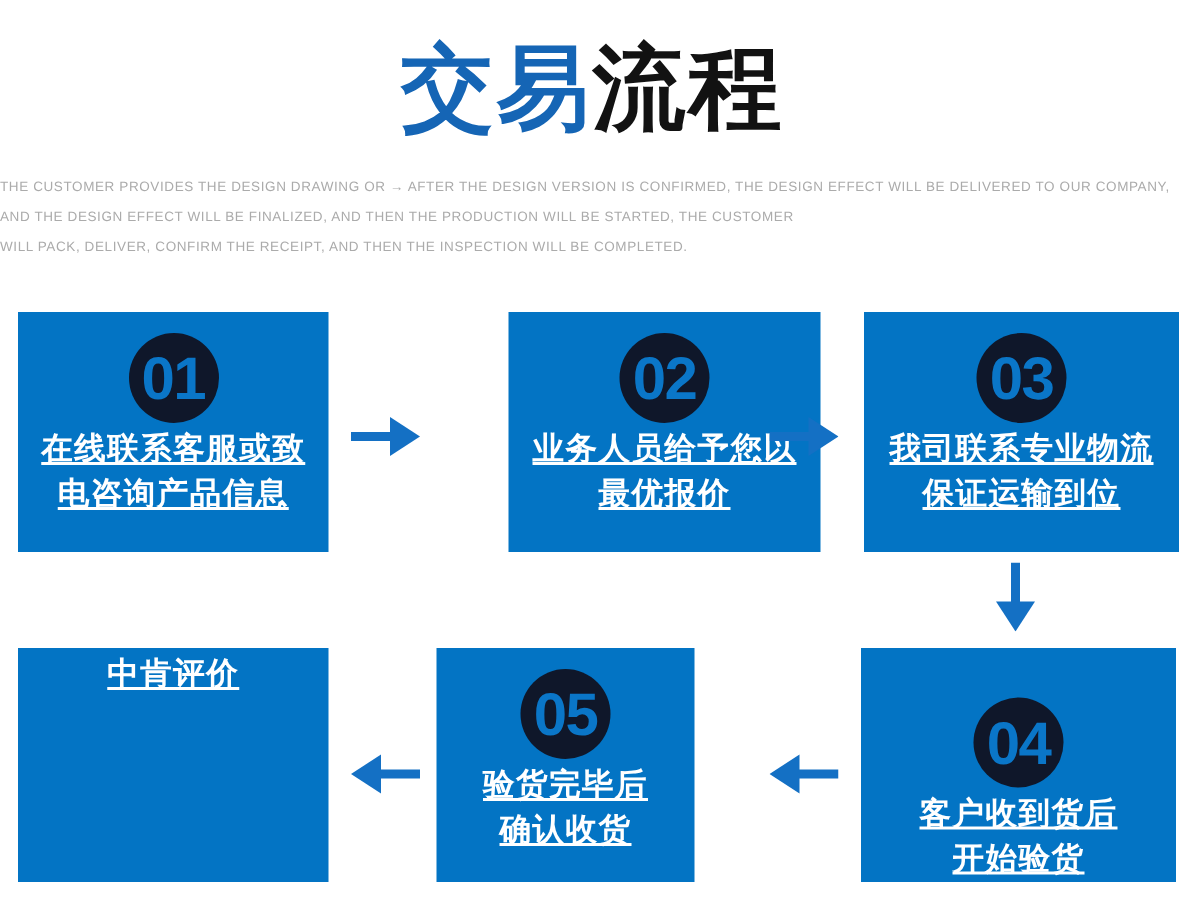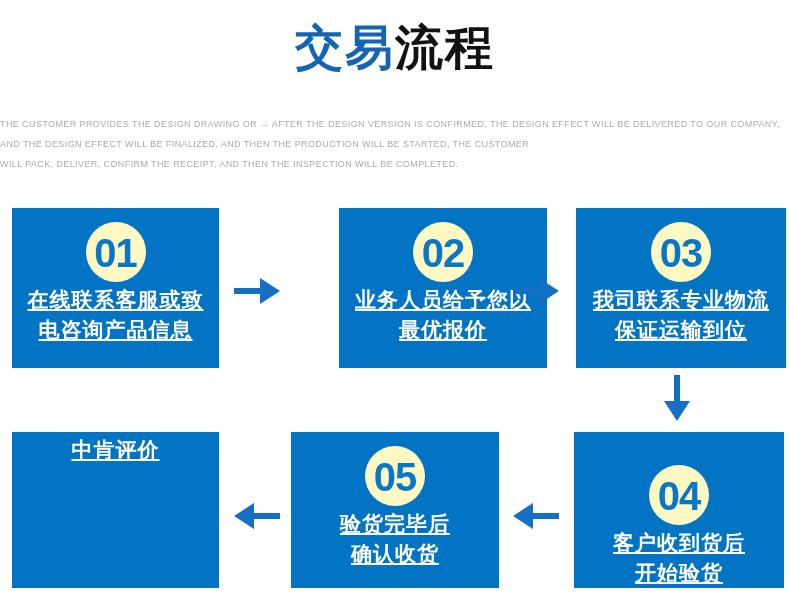--- a/index.html
+++ b/index.html
@@ -5,22 +5,22 @@
   html,body{margin:0;padding:0;}
   body{
     width:790px;height:612px;position:relative;background:#ffffff;
     font-family:"Liberation Sans","DejaVu Sans",sans-serif;
     overflow:hidden;
   }
   .stage{position:absolute;inset:0;width:790px;height:612px;}
 
   
   .title{
-    position:absolute;top:8px;left:0;width:100%;
-    text-align:center;font-size:48px;font-weight:700;
+    position:absolute;top:20px;left:0;width:100%;
+    text-align:center;font-size:62px;font-weight:700;
     letter-spacing:2px;line-height:80px;white-space:nowrap;
   }
   .title .t-blue{color:#1565b5;}
   .title .t-dark{color:#121212;}
 
   
   .subtitle{
     position:absolute;top:114px;left:0;width:100%;
     color:#ababab;font-size:9px;
     letter-spacing:0.4px;line-height:20px;white-space:nowrap;
@@ -28,26 +28,26 @@
 
   
   .step-box{
     position:absolute;background:#0374c4;color:#ffffff;
     display:flex;flex-direction:column;align-items:center;
   }
   .pos1{left:12px;  top:208px; width:207px; height:160px;}
   .pos2{left:291px; top:208px; width:208px; height:160px;margin-left:48px;}
   .pos3{left:576px; top:208px; width:210px; height:160px;}
   .pos4{left:574px; top:432px; width:210px; height:156px;justify-content:flex-end;}
-  .pos5{left:291px; top:432px; width:208px; height:156px;}
+  .pos5{left:291px; top:432px; width:172px; height:156px;}
   .pos6{left:12px;  top:432px; width:207px; height:156px;}
 
   .step-circle{
     margin-top:14px;width:60px;height:60px;border-radius:50%;
-    background:#fef9c3;display:flex;align-items:center;justify-content:center;
+    background:#0f172a;display:flex;align-items:center;justify-content:center;
     flex:0 0 auto;
   }
   .step-number{
     color:#0a76c8;font-size:40px;font-weight:700;letter-spacing:-1px;
     line-height:1;transform:translateY(1px);
   }
   .step-text{
     margin-top:3px;text-align:center;font-size:21px;font-weight:700;
     line-height:30px;letter-spacing:1px;white-space:nowrap;text-decoration:underline;
   }

